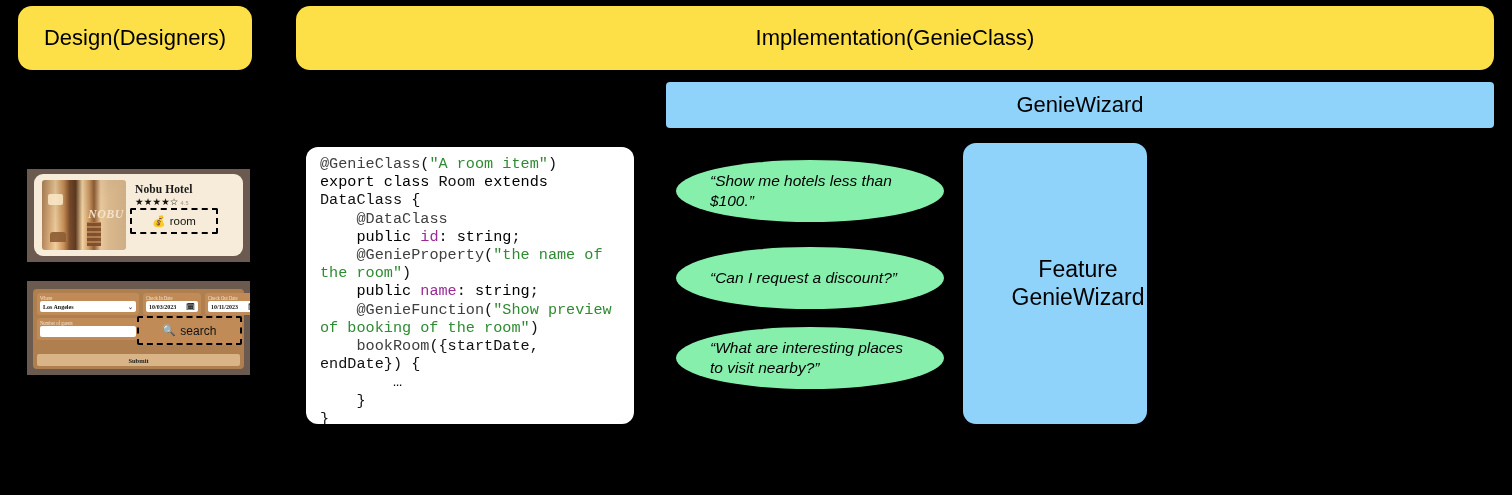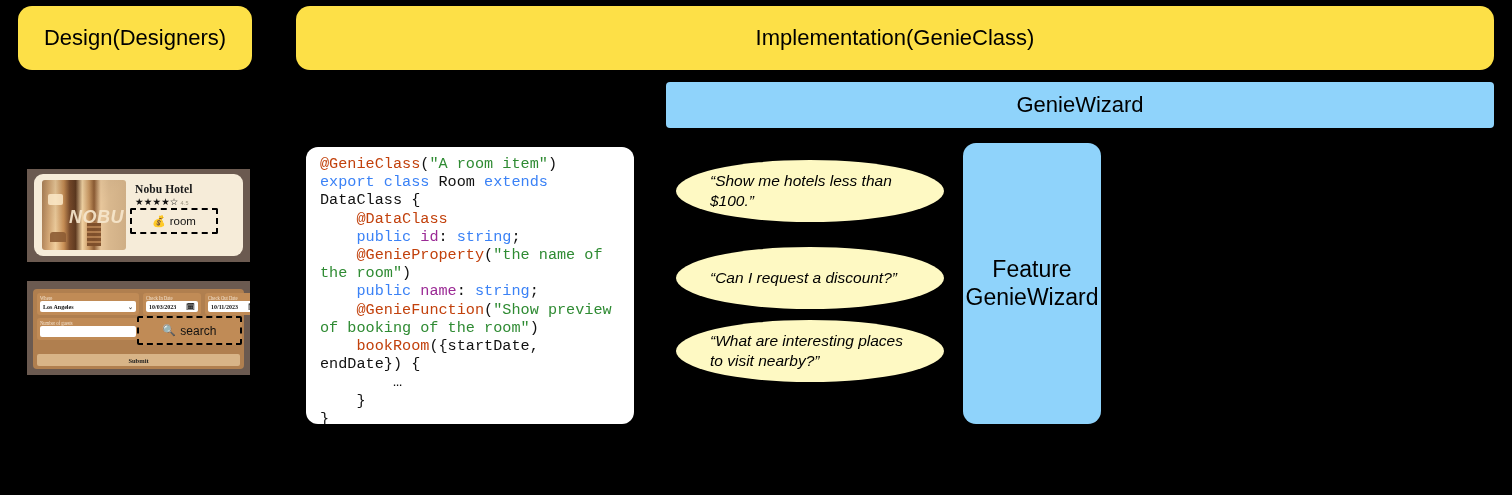--- a/index.html
+++ b/index.html
@@ -61,20 +61,21 @@
     width: 138px; height: 281px;
     background: #8fd3fb;
     border-radius: 13px;
     display: flex;
     align-items: center;
     justify-content: center;
     text-align: center;
     font-size: 23px;
     line-height: 1.2;
     color: #000;
+    padding-left: 46px;
   }
 
   
   #code-card {
     position: absolute;
     left: 306px; top: 147px;
     width: 328px; height: 277px;
     background: #ffffff;
     border-radius: 12px;
     overflow: hidden;
@@ -83,46 +84,46 @@
     position: absolute;
     left: 14px; top: 8px;
     width: 304px;
     font-family: "Liberation Mono", "DejaVu Sans Mono", monospace;
     font-size: 15.2px;
     line-height: 18.2px;
     white-space: pre-wrap;
     word-break: break-word;
     color: #111;
   }
-  .tok-dec { color: #c2410c; }
+  .tok-dec { color: #404040; }
   .tok-str { color: #2f8b33; }
-  .tok-kw  { color: #3b82f6; }
+  .tok-kw  { color: #000000; }
   .tok-var { color: #9b2a95; }
   .tok-pln { color: #111111; }
 
   
   .bubble {
     position: absolute;
-    background: #fef9c3;
+    background: #86efac;
     border-radius: 50%;
     display: flex;
     align-items: center;
     justify-content: center;
   }
   .bubble-text {
     font-style: italic;
     font-size: 15.5px;
     line-height: 1.28;
     color: #000;
     text-align: left;
     width: 200px;
   }
   #bubble-1 { left: 676px; top: 160px; width: 268px; height: 62px; }
   #bubble-2 { left: 676px; top: 247px; width: 268px; height: 62px; }
-  #bubble-3 { left: 676px; top: 320px; width: 268px; height: 62px; }
+  #bubble-3 { left: 676px; top: 327px; width: 268px; height: 62px; }
 
   
   .mock-frame {
     position: absolute;
     background: #6b5a50;
     overflow: hidden;
   }
   #mock-card   { left: 27px;  top: 169px; width: 223px; height: 93px; }
   #mock-search { left: 27px;  top: 281px; width: 223px; height: 94px; }
 
@@ -147,24 +148,24 @@
         #7a4c2c 33%, #5f3a20 40%,
         #f2d3a3 48%, #c99863 56%,
         #8d5c34 62%, #e8c79c 70%,
         #d9b88e 80%, #cfae85 100%);
     position: relative;
     overflow: hidden;
   }
   .hotel-photo .nobu-mark {
     position: absolute;
     right: 2px; top: 27px;
-    font-family: Liberation Sans, sans-serif;
+    font-family: Liberation Serif, serif;
     font-style: italic;
     font-weight: bold;
-    font-size: 18px;
+    font-size: 12px;
     color: #f7e7cd;
     letter-spacing: 0.5px;
     opacity: 0.92;
   }
   .hotel-photo .lamp {
     position: absolute;
     left: 6px; top: 14px;
     width: 15px; height: 11px;
     background: #fbe9c8;
     border-radius: 2px;

